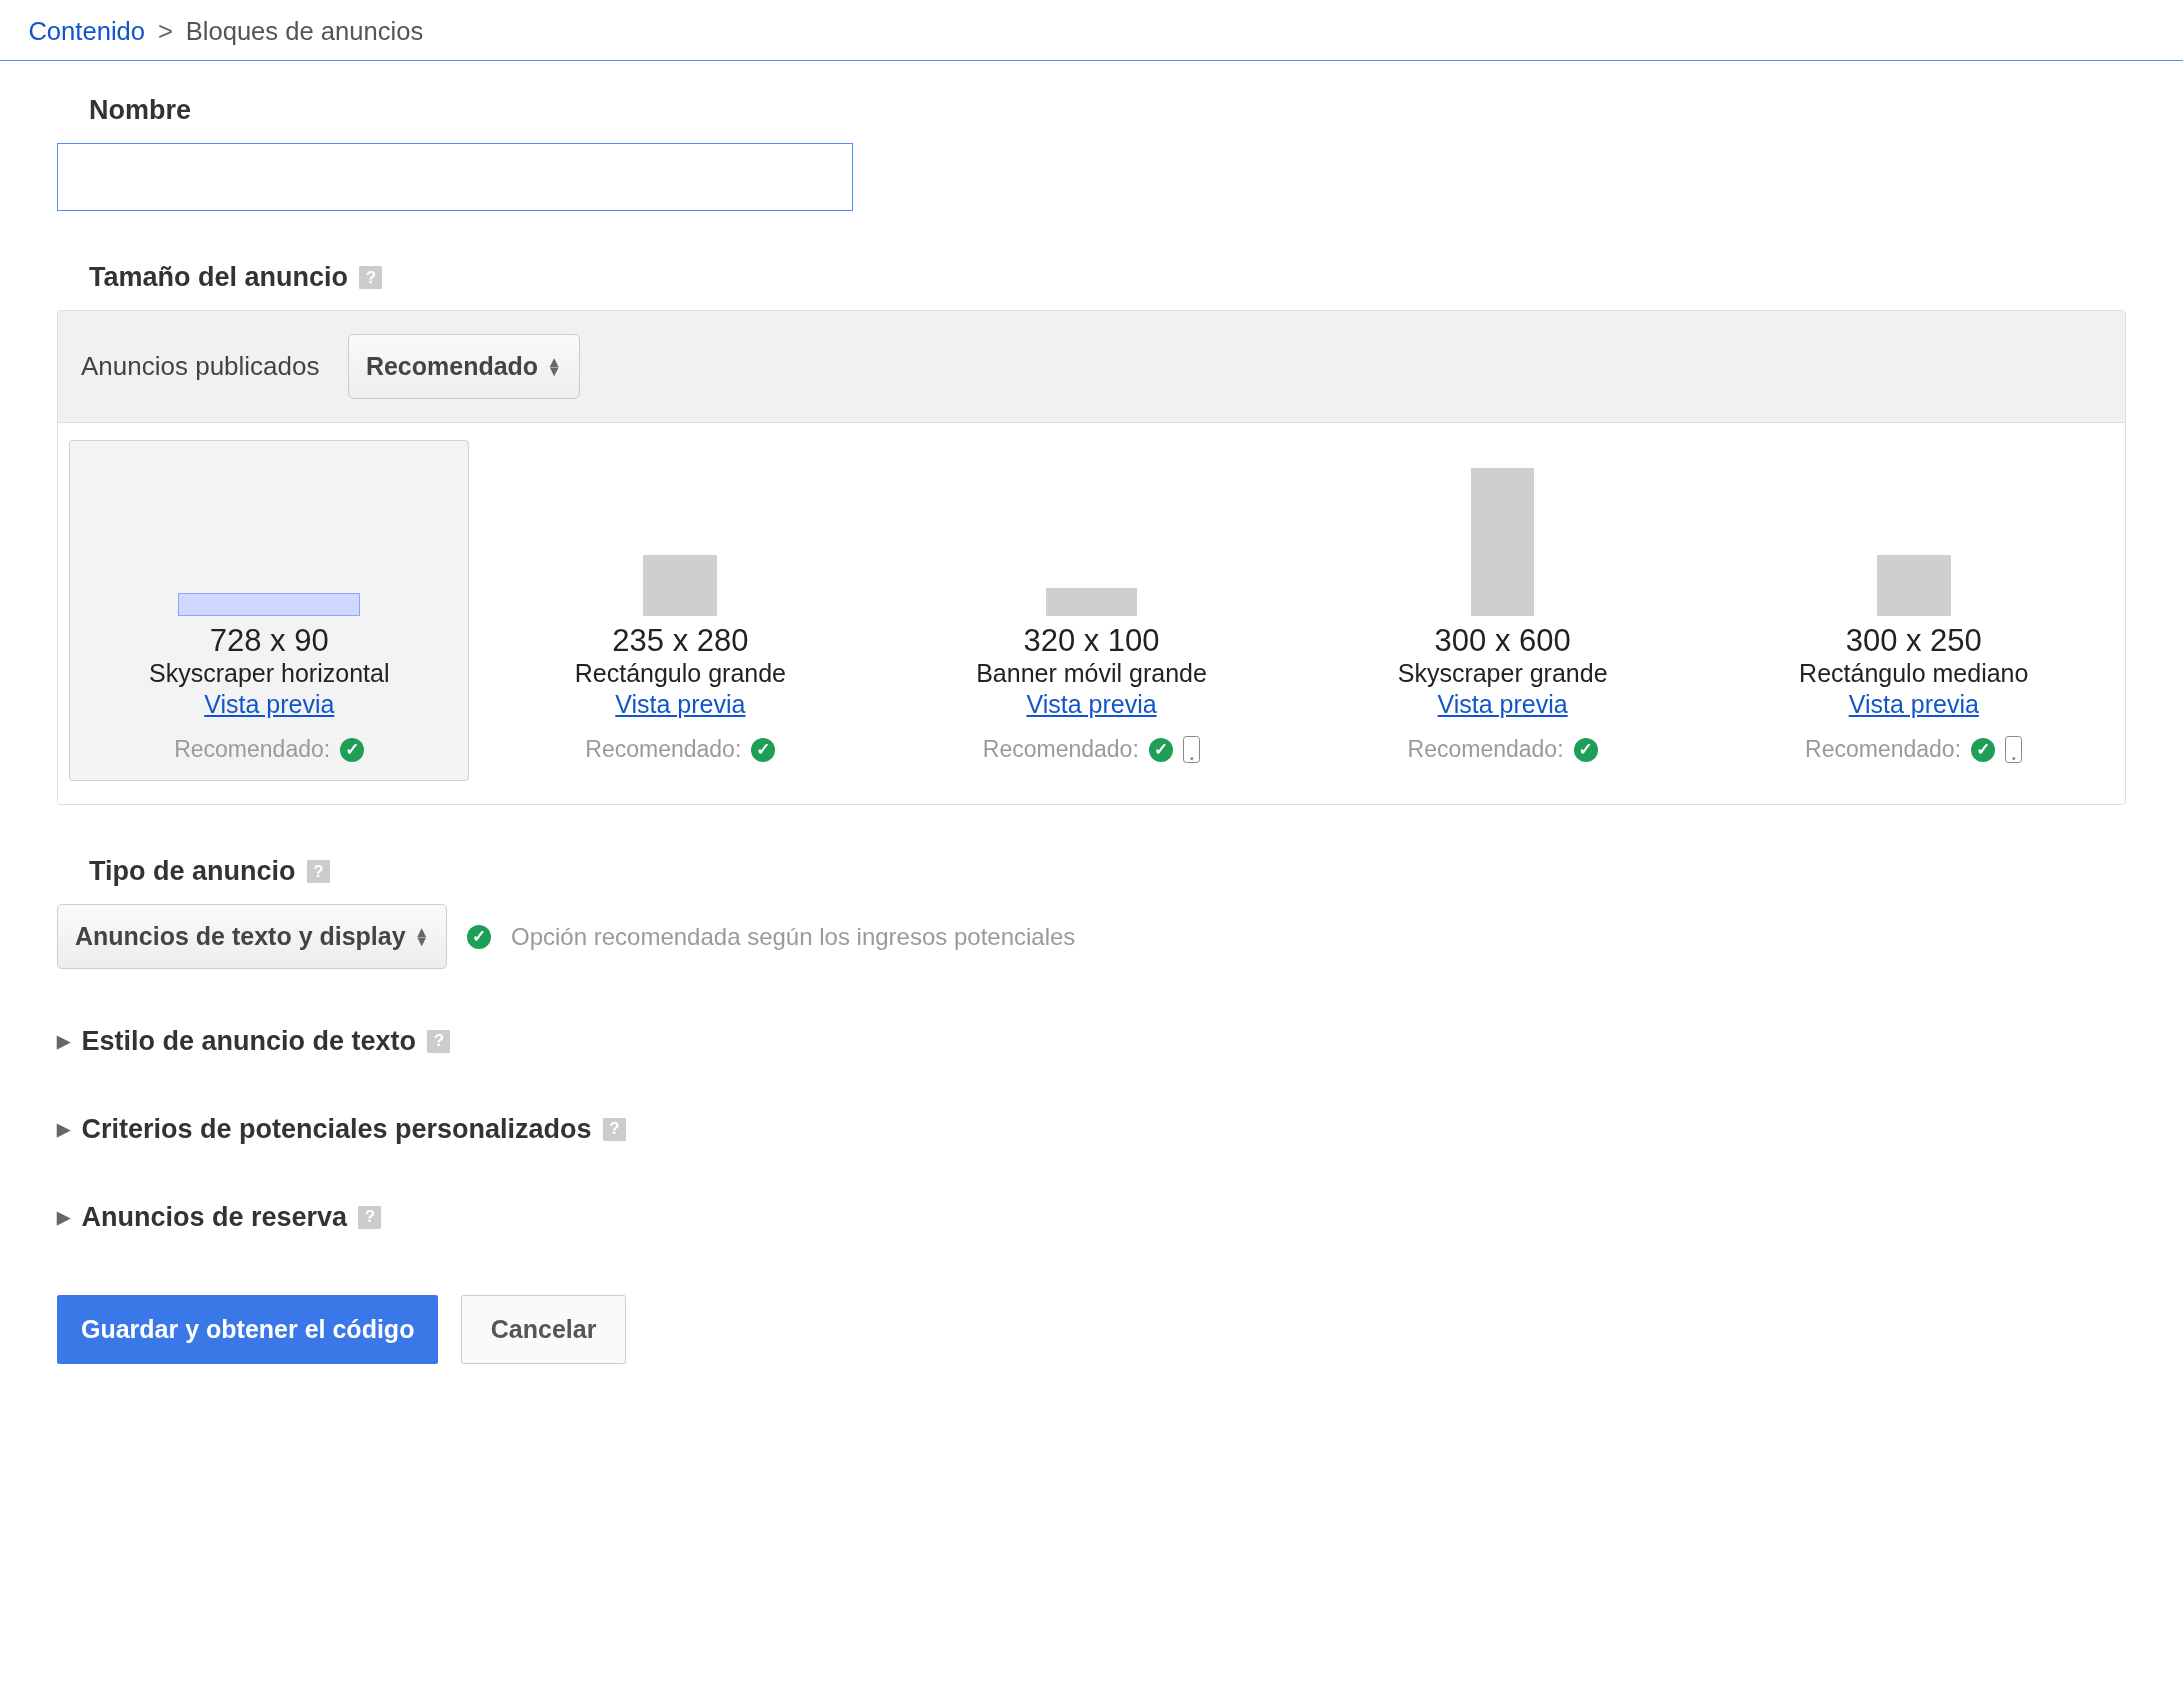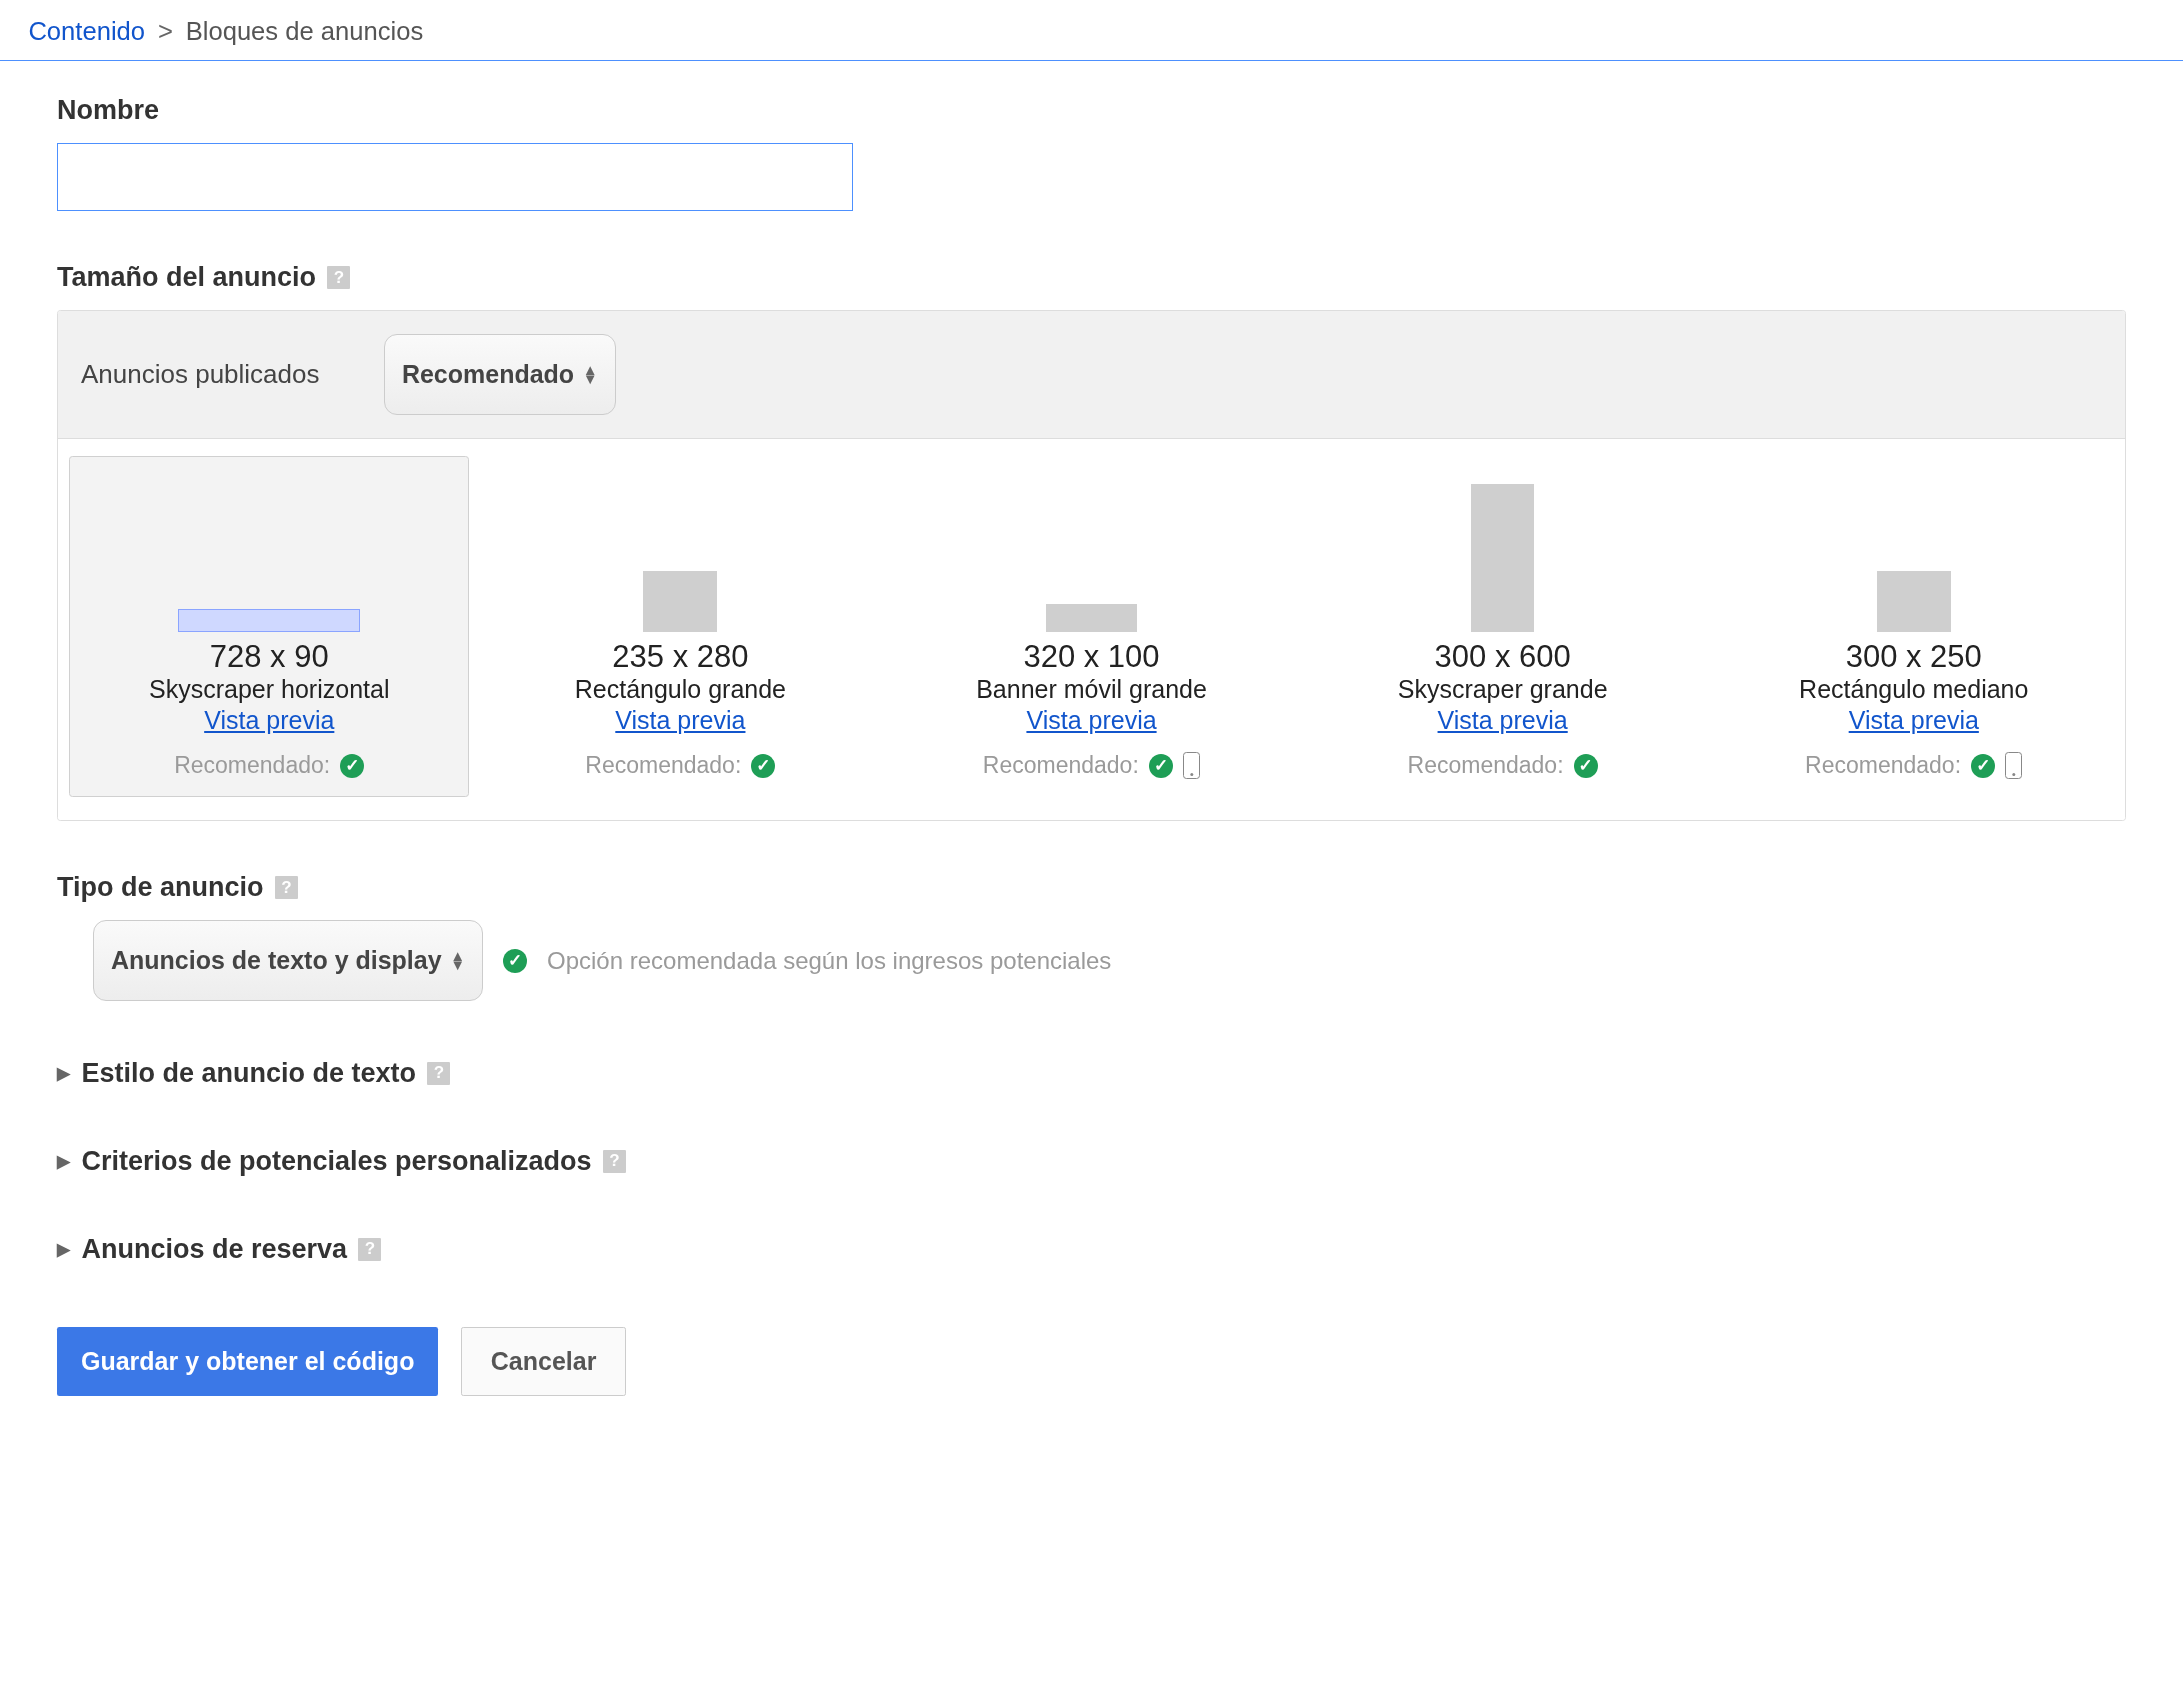--- a/index.html
+++ b/index.html
@@ -33,20 +33,21 @@
     margin-bottom: 51px;
   }
   .field-label {
     font-weight: bold;
     color: #333;
     font-size: 27px;
     margin-bottom: 17px;
     display: flex;
     align-items: center;
     gap: 11.4px;
+    margin-left: 32px;
   }
   .help-icon {
     display: inline-flex;
     width: 23px; height: 23px;
     background: #ccc;
     color: #fff;
     font-size: 17px;
     align-items: center;
     justify-content: center;
     border-radius: 1.1px;
@@ -75,30 +76,29 @@
     padding: 23px 23px;
     display: flex;
     align-items: center;
     gap: 28.4px;
     font-size: 26px;
     color: #444;
   }
   .dropdown-btn {
     border: 1.7px solid #ccc;
     background: linear-gradient(#fafafa, #ededed);
-    border-radius: 13px;
-    padding: 25px 17px;
+    border-radius: 5px;
+    padding: 17px 17px;
     font-size: 25px;
     color: #444;
     display: inline-flex;
     align-items: center;
     gap: 8.5px;
     cursor: pointer;
     font-weight: bold;
-    margin-left: 36px;
   }
   .sort-arrows {
     display: inline-flex;
     flex-direction: column;
     line-height: 0.55;
     font-size: 15px;
     color: #666;
   }
 
   .size-grid {

